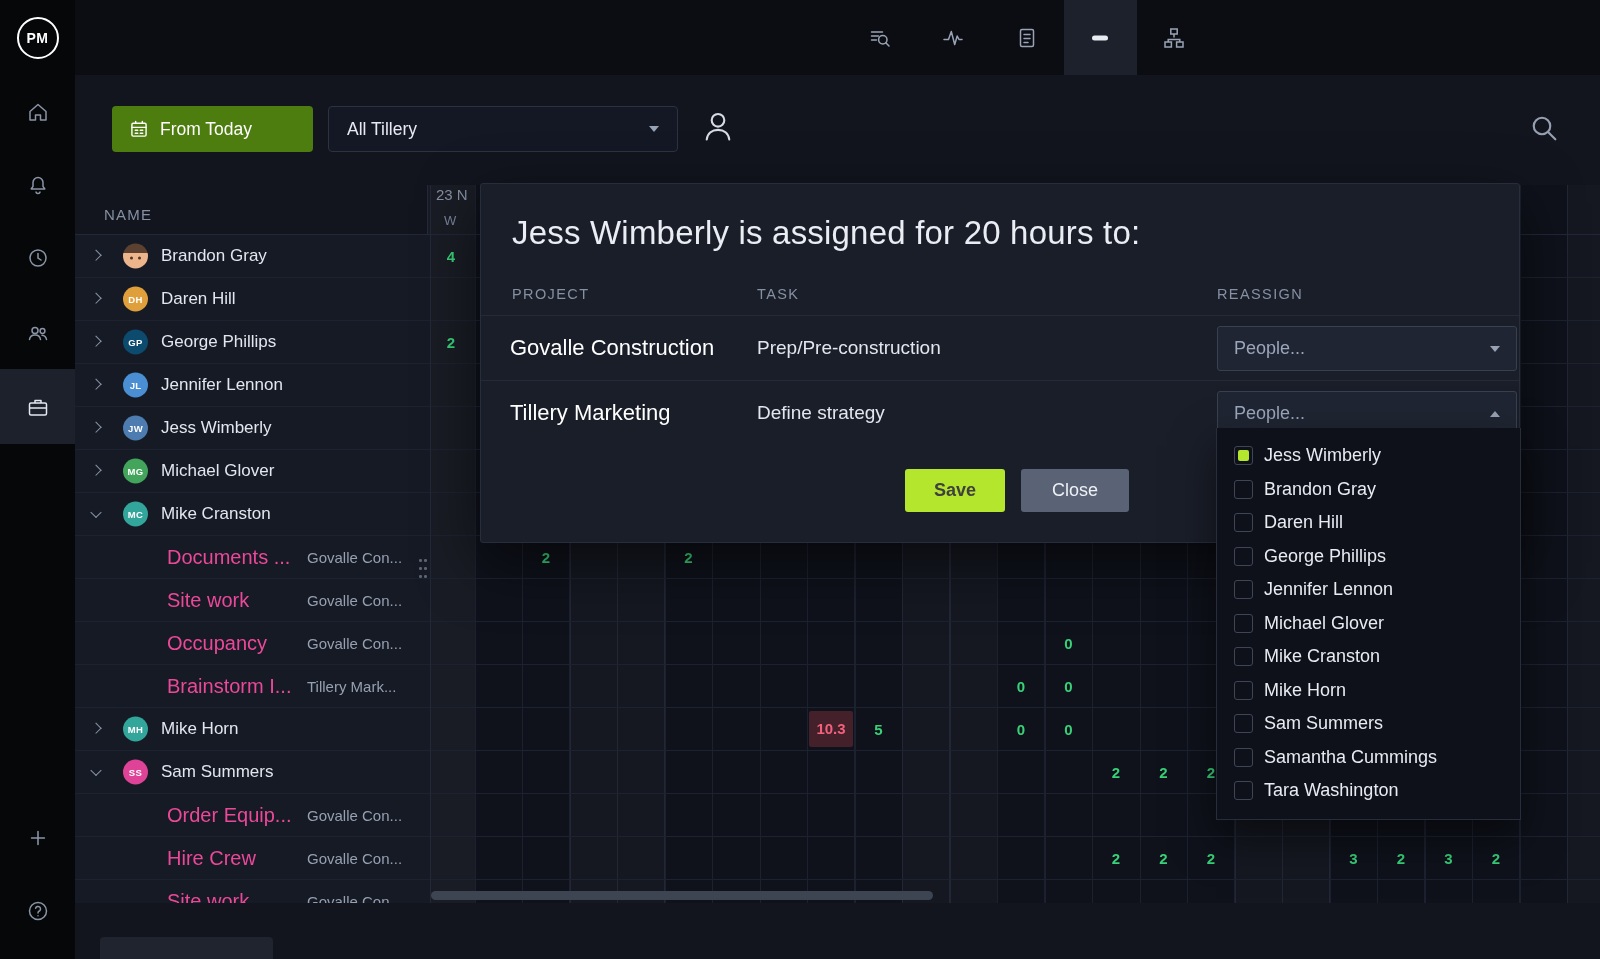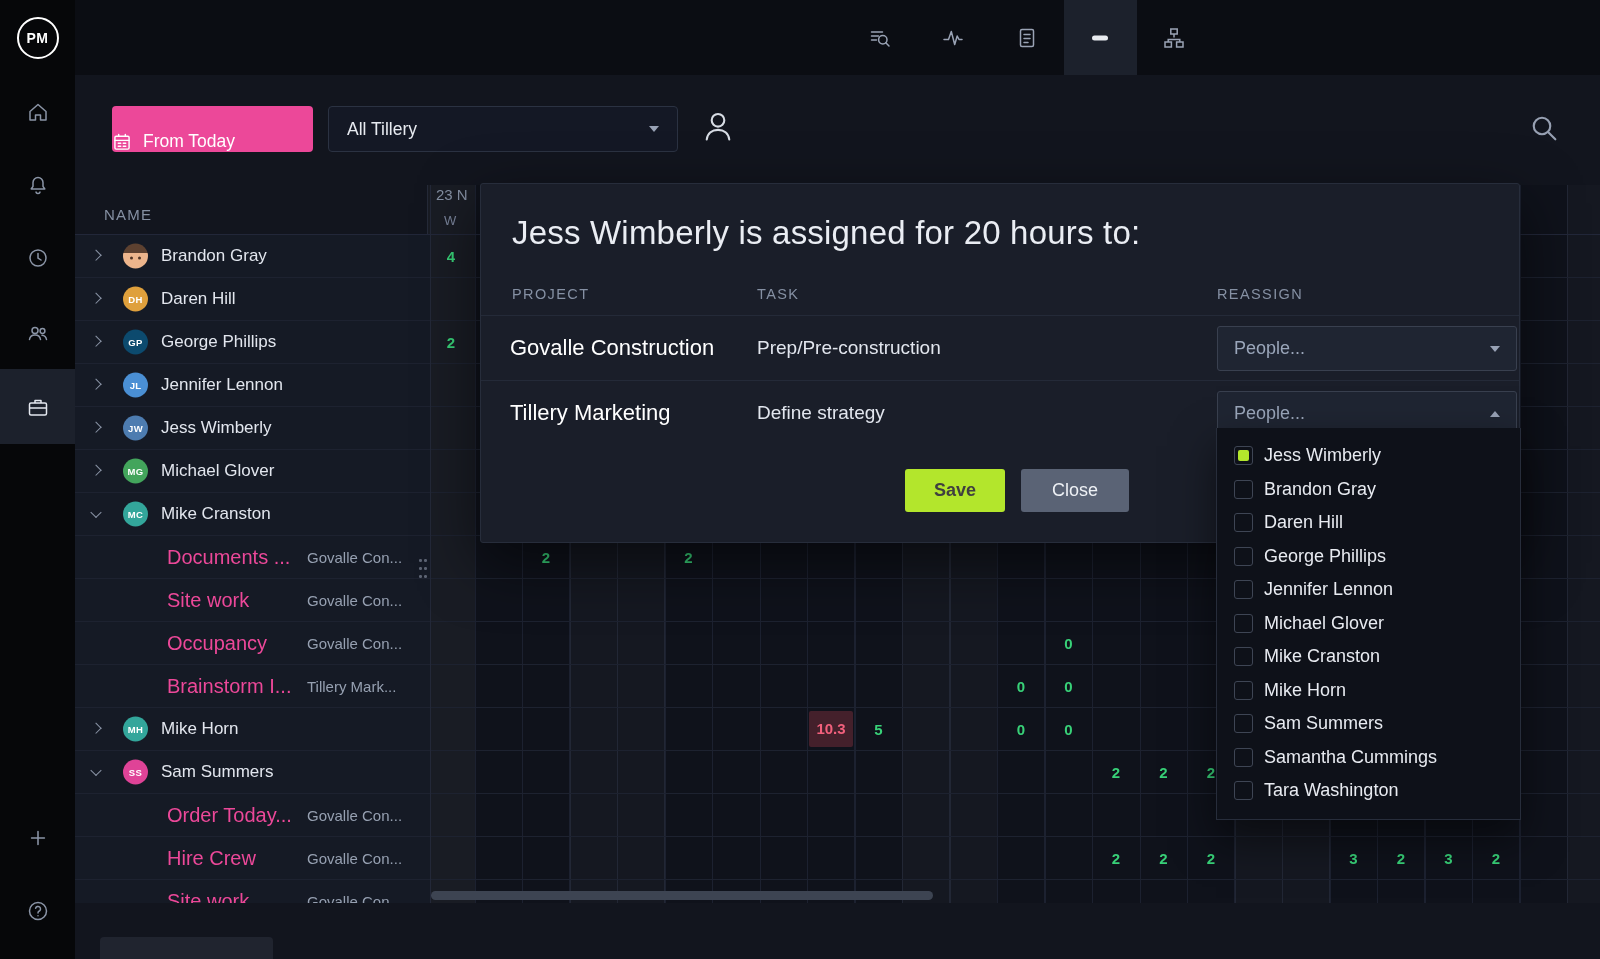--- a/index.html
+++ b/index.html
@@ -16,21 +16,21 @@
   .sidebar { position:absolute; left:0; top:0; width:75px; height:959px; background:#060709; z-index:30; }
   .logo { height:75px; display:flex; align-items:center; justify-content:center; }
   .logo-circle { width:42px; height:42px; border:2.5px solid #fff; border-radius:50%; color:#fff; font-weight:bold; font-size:14px; display:flex; align-items:center; justify-content:center; letter-spacing:.5px; }
   .sicon { position:absolute; left:0; width:75px; height:75px; display:flex; align-items:center; justify-content:center; color:#8b95a7; cursor:pointer; }
   .sicon.active { background:#1c212c; color:#e4e8ef; }
   .s1{top:74px}.s2{top:147px}.s3{top:220px}.s4{top:295px}.s5{top:369px}.s6{top:800px}.s7{top:873px}
 
   
   .main { position:absolute; left:75px; top:75px; width:1525px; height:884px; background:#12151e; }
 
-  .btn-from { position:absolute; left:37px; top:31px; width:201px; height:46px; background:#ec4899; border-radius:4px; display:flex; align-items:flex-end; gap:11px; color:#fff; font-size:17.5px; cursor:pointer; }
+  .btn-from { position:absolute; left:37px; top:31px; width:201px; height:46px; background:#4d7c0f; border-radius:4px; display:flex; align-items:center; gap:11px; padding-left:17px; color:#fff; font-size:17.5px; cursor:pointer; }
   .sel-projects { position:absolute; left:253px; top:31px; width:350px; height:46px; background:#141825; border:1px solid #2b3242; border-radius:4px; display:flex; align-items:center; padding:0 18px; color:#e7eaf0; font-size:17.5px; cursor:pointer; }
   .person-ic { position:absolute; left:625px; top:33px; }
   .search-ic { position:absolute; left:1453px; top:37px; }
 
   .grid-h-name { position:absolute; left:29px; top:131px; font-size:15px; letter-spacing:1.2px; color:#8590a3; z-index:2; }
   .date-l { position:absolute; left:361px; top:111px; font-size:15px; color:#8590a3; z-index:2; }
   .day-l  { position:absolute; left:369px; top:138px; font-size:13px; color:#79839a; z-index:2; }
   .grid-h-border { position:absolute; left:0; top:159px; width:1525px; height:1px; background:#222739; z-index:2; }
 
   .tl-bg { position:absolute; left:352px; top:110px; width:1173px; height:718px; overflow:hidden; z-index:1;
@@ -340,21 +340,21 @@
           <span class="pname">Sam Summers</span>
         </div>
         <div class="tl-cell">
           <span class="val" style="left: 662px;">2</span>
           <span class="val" style="left: 709.5px;">2</span>
           <span class="val" style="left: 757px;">2</span>
         </div>
       </div>
       <div class="row">
         <div class="name-cell">
-          <span class="tname">Order Today...</span>
+          <span class="tname">Order Equip...</span>
           <span class="proj">Govalle Con...</span>
         </div>
         <div class="tl-cell"></div>
       </div>
       <div class="row">
         <div class="name-cell">
           <span class="tname">Hire Crew</span>
           <span class="proj">Govalle Con...</span>
         </div>
         <div class="tl-cell">

